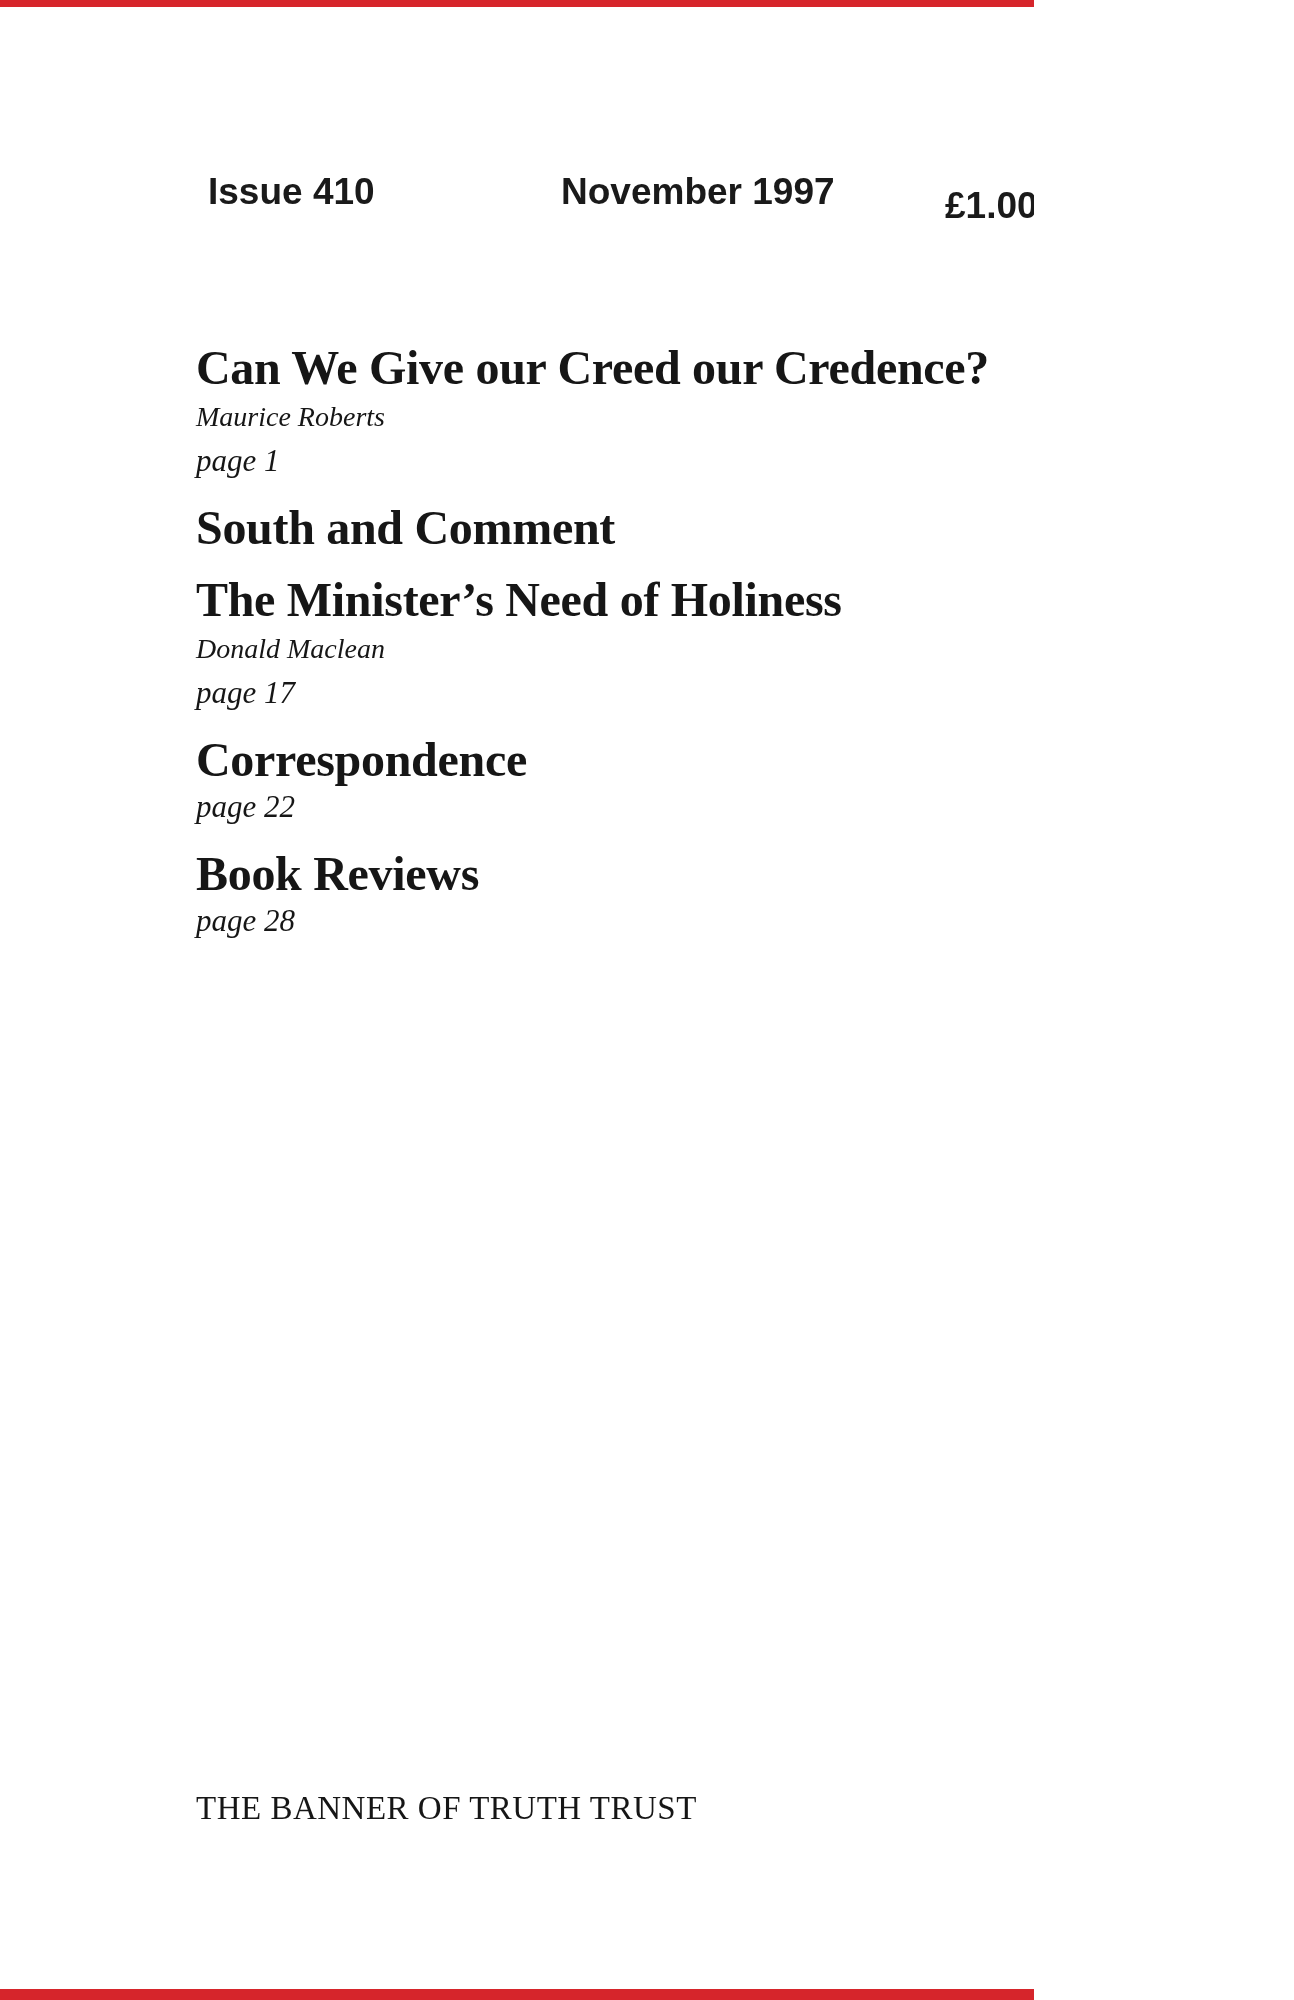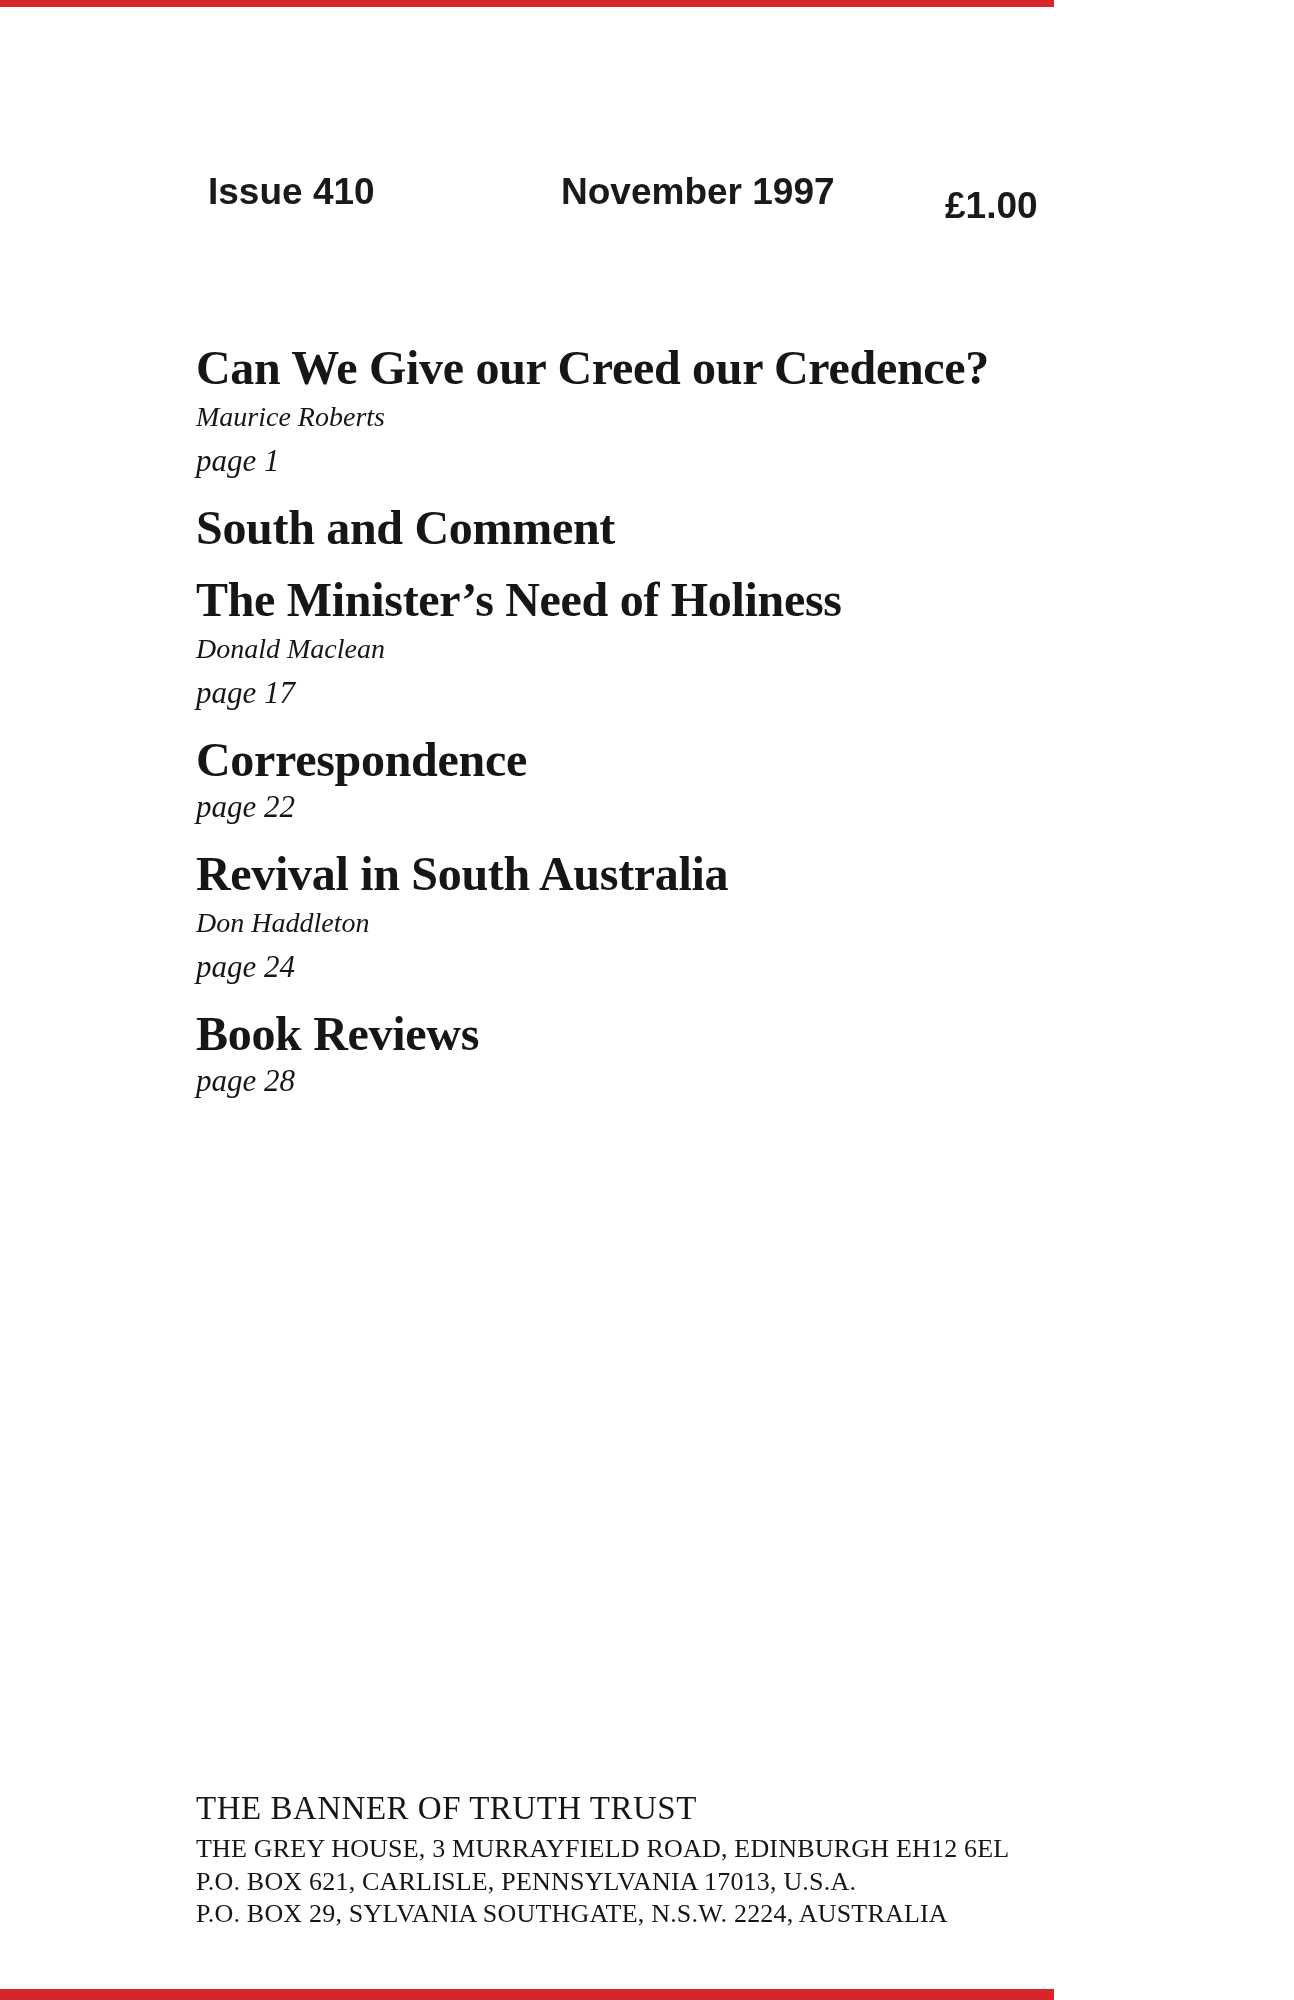--- a/index.html
+++ b/index.html
@@ -4,21 +4,20 @@
 <style>
   html, body { margin: 0; padding: 0; background: #ffffff; }
   .page {
     position: relative;
     width: 1034px;
     height: 2000px;
     background: #ffffff;
     overflow: hidden;
     font-family: "Liberation Serif", serif;
     color: #161616;
-    padding-left: 20px;
   }
   .accent {
     position: absolute;
     left: 0;
     width: 100%;
     background: #d6252b;
   }
   .accent.top { top: 0; height: 7px; }
   .accent.bottom { bottom: 0; height: 11px; }
 
@@ -119,38 +118,28 @@
       <div class="author">Donald Maclean</div>
       <div class="pageref">page 17</div>
     </section>
 
     <section class="entry">
       <h2 class="title">Correspondence</h2>
 
       <div class="pageref">page 22</div>
     </section>
 
-    <section class="entry">
-      <h2 class="title">Revival in South Australia</h2>
-      <div class="author">Don Haddleton</div>
-      <div class="pageref">page 24</div>
-    </section>
 
     <section class="entry">
       <h2 class="title">Book Reviews</h2>
 
       <div class="pageref">page 28</div>
     </section>
 
   </main>
 
   <footer class="publisher">
     <div class="pub-name">THE BANNER OF TRUTH TRUST</div>
-    <div class="addresses">
-      <div class="addr">THE GREY HOUSE, 3 MURRAYFIELD ROAD, EDINBURGH EH12 6EL</div>
-      <div class="addr">P.O. BOX 621, CARLISLE, PENNSYLVANIA 17013, U.S.A.</div>
-      <div class="addr">P.O. BOX 29, SYLVANIA SOUTHGATE, N.S.W. 2224, AUSTRALIA</div>
-    </div>
   </footer>
 
   <div class="accent bottom"></div>
 
 </div>
 
 </body></html>

